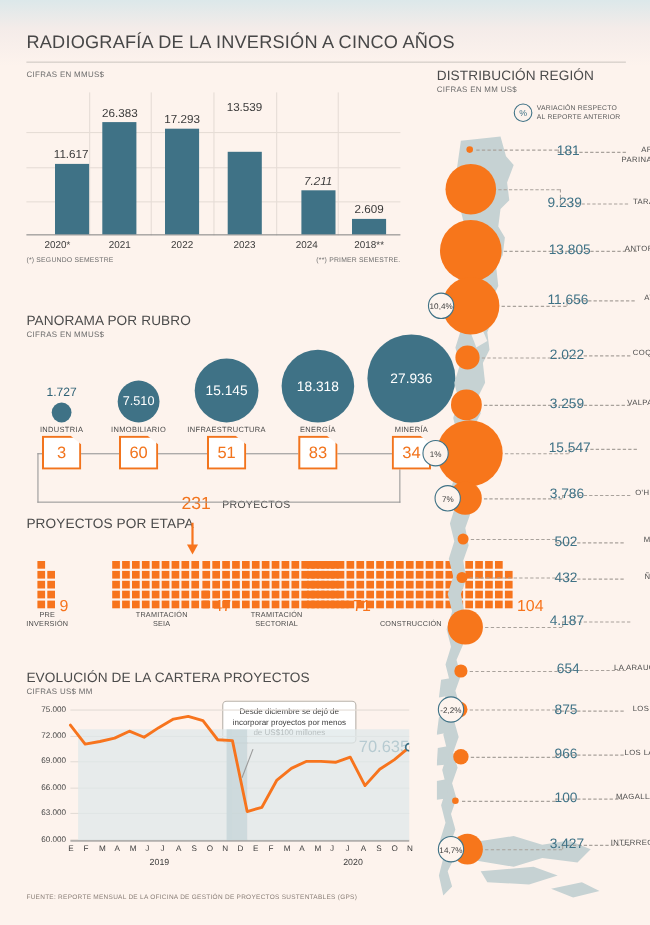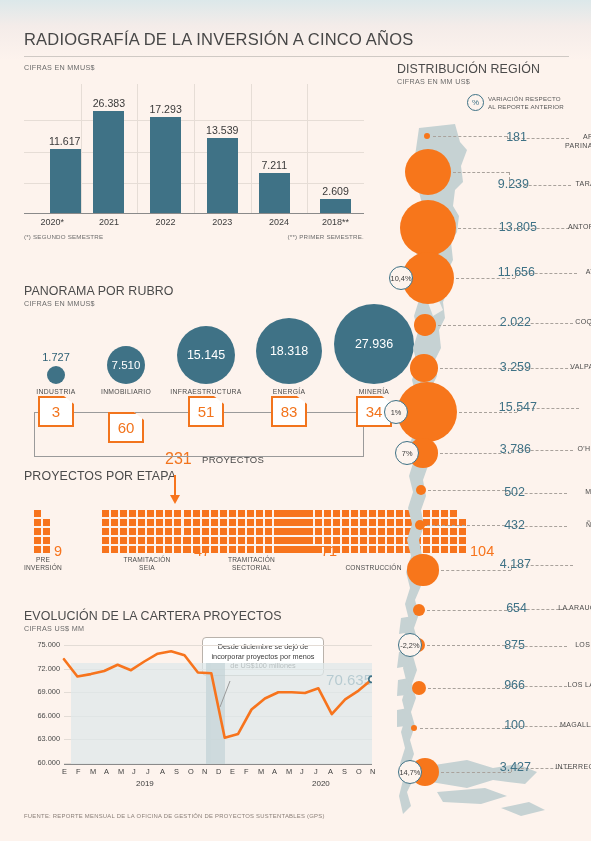--- a/index.html
+++ b/index.html
@@ -124,25 +124,25 @@
             <div class="bbar" style="height: 64.3403px;"></div>
           </div>
           <div class="bcol" style="left: 56.6667px;">
             <div class="bval">26.383</div>
             <div class="bbar" style="height: 101.775px;"></div>
           </div>
           <div class="bcol" style="left: 113.333px;">
             <div class="bval">17.293</div>
             <div class="bbar" style="height: 95.7766px;"></div>
           </div>
-          <div class="bcol" style="left: 170px;">
+          <div class="bcol" style="left: 170px; gap: 32px;">
             <div class="bval">13.539</div>
             <div class="bbar" style="height: 74.9852px;"></div>
           </div>
-          <div class="bcol" style="left: 222px;">
+          <div class="bcol" style="left: 237px; font-style: italic;">
             <div class="bval">7.211</div>
             <div class="bbar" style="height: 39.9378px;"></div>
           </div>
           <div class="bcol" style="left: 283.333px;">
             <div class="bval">2.609</div>
             <div class="bbar" style="height: 14.4498px;"></div>
           </div>
         </div>
     <div class="bxlabels" id="bxlabels">
           <div class="bxl" style="left: 0px;">2020*</div>
@@ -186,21 +186,21 @@
   </div>
 
   <div id="flow">
     <div id="tot">231</div>
     <div id="totlab">PROYECTOS</div>
   <div class="fline" style="left: 10px; top: 16px; width: 330px; height: 1.2px; background: rgb(154, 154, 154);"></div>
         <div class="fline" style="left: 10px; top: 16px; width: 1.2px; height: 45px; background: rgb(154, 154, 154);"></div>
         <div class="fline" style="left: 339px; top: 16px; width: 1.2px; height: 45px; background: rgb(154, 154, 154);"></div>
         <div class="fline" style="left: 10px; top: 60px; width: 330px; height: 1.2px; background: rgb(154, 154, 154);"></div>
         <div class="tag" style="left: 14px; top: 0px;">3</div>
-        <div class="tag" style="left: 84px; top: 16px;">60</div>
+        <div class="tag" style="left: 84px; top: 0px;">60</div>
         <div class="tag" style="left: 164px; top: 0px;">51</div>
         <div class="tag" style="left: 247px; top: 0px;">83</div>
         <div class="tag" style="left: 332px; top: 0px;">34</div>
       </div>
 
   <div id="etapasec">
     <div class="sec-title">PROYECTOS POR ETAPA</div>
     <div id="etapas">
           <div class="grp" style="left: 10px; width: 18px; height: 45px;">
             <div class="sq" style="left: 0px; top: 36px;"></div>

